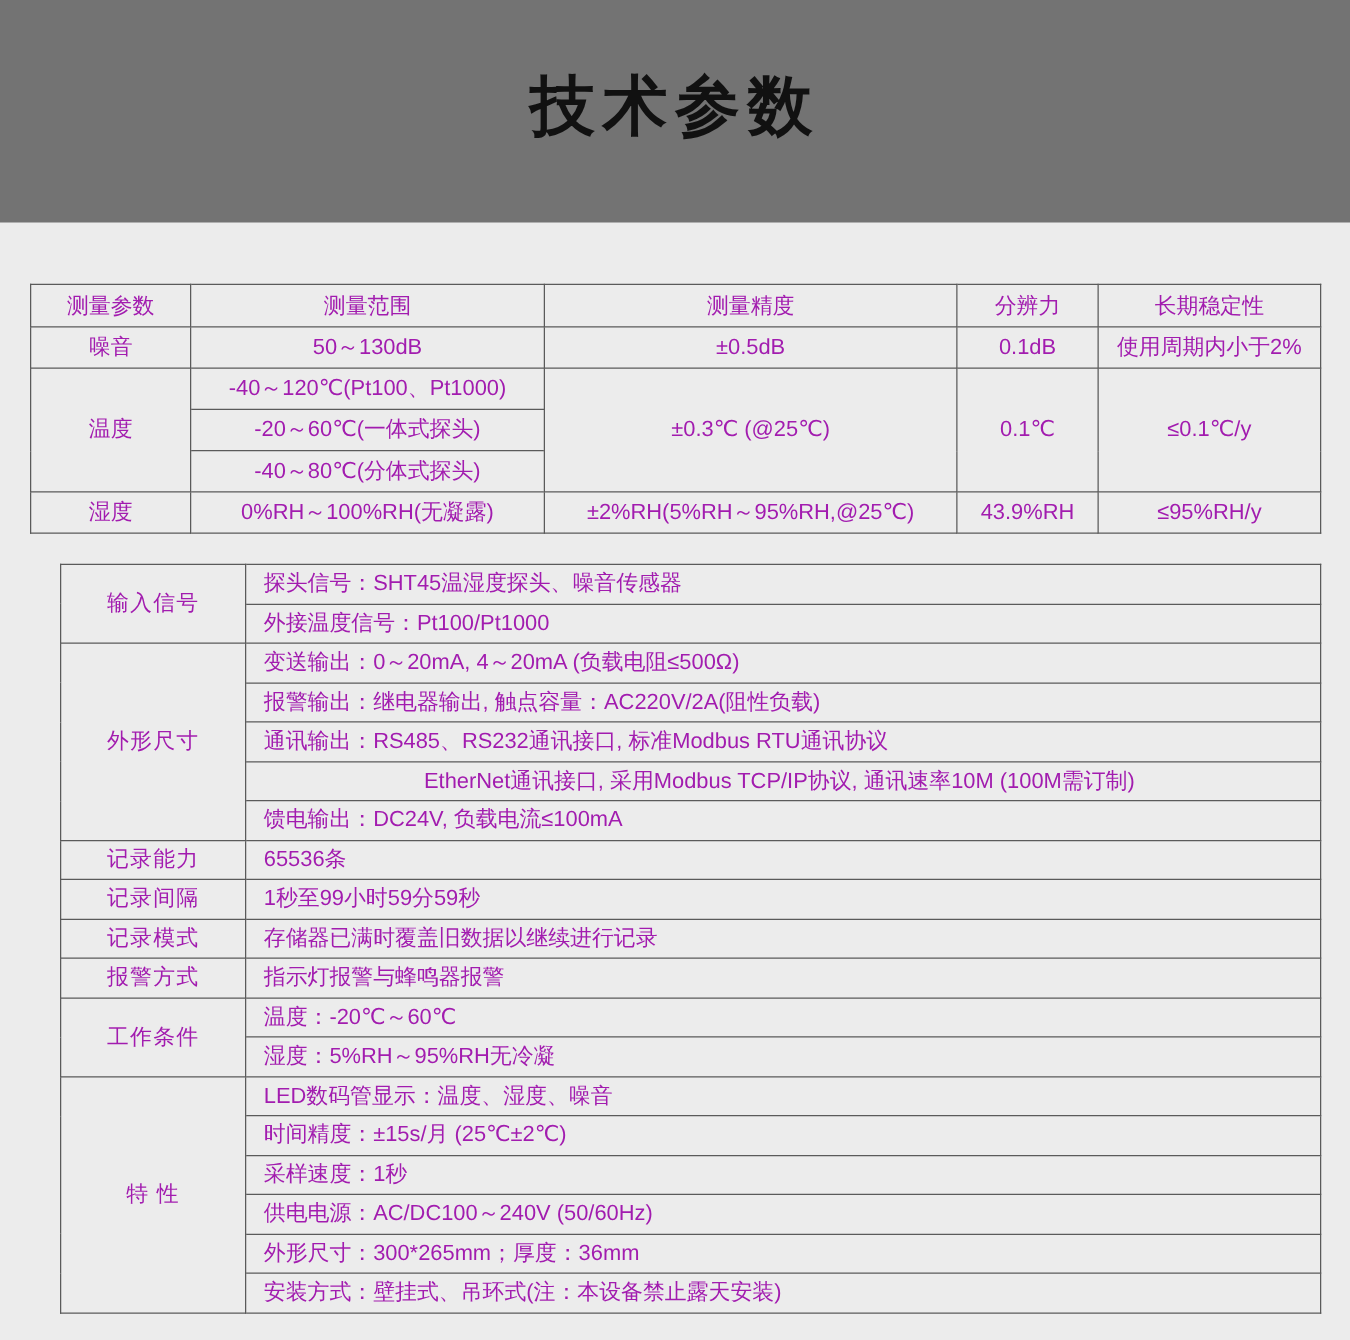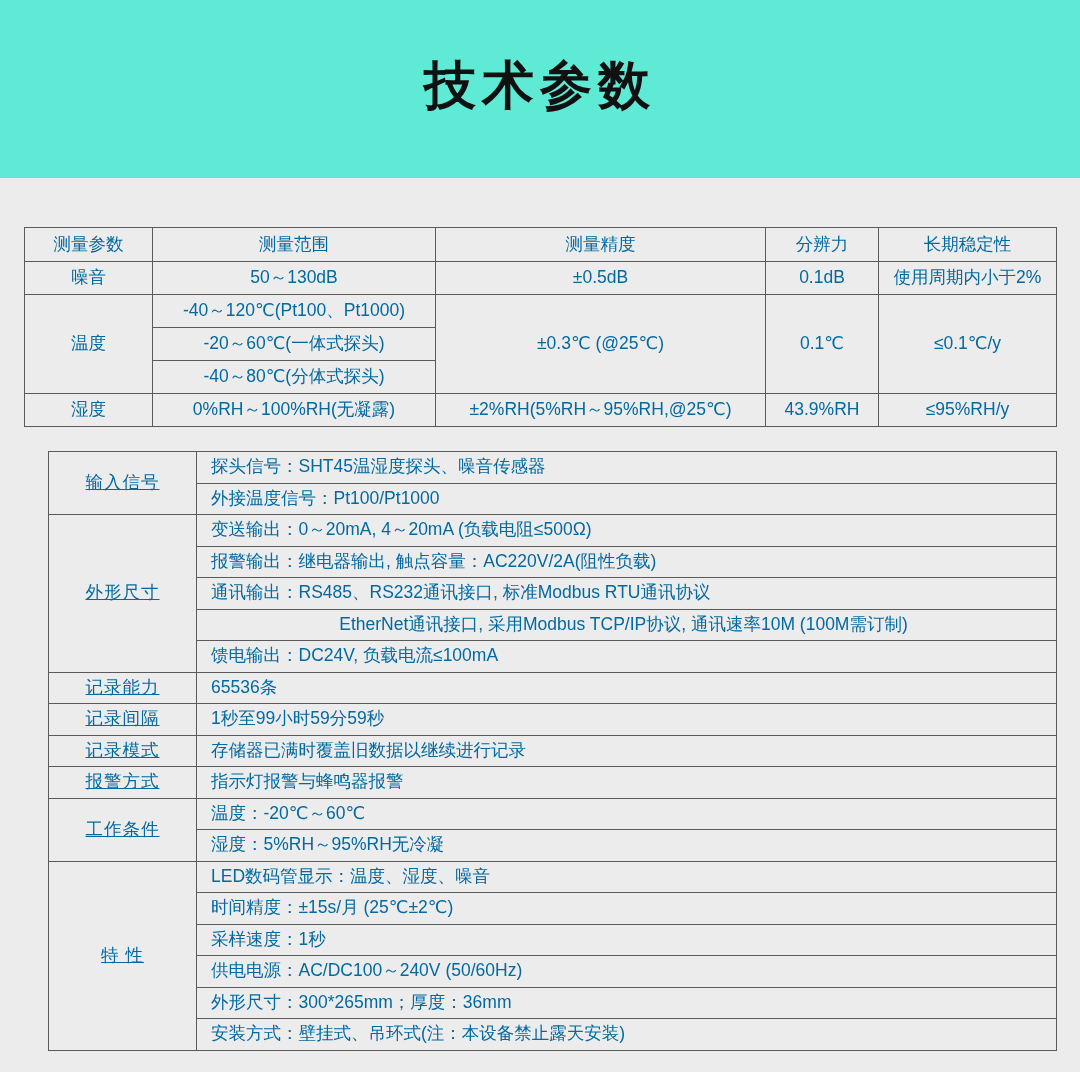--- a/index.html
+++ b/index.html
@@ -16,21 +16,21 @@
     overflow: hidden;
   }
 
   
   .header-band {
     position: absolute;
     left: 0;
     top: 0;
     width: 1080px;
     height: 178px;
-    background: #5eead4;
+    background: #737373;
     display: flex;
     flex-direction: column;
     align-items: center;
     justify-content: center;
   }
   .header-title {
     font-size: 52px;
     font-weight: bold;
     letter-spacing: 6px;
     color: #111;
@@ -47,21 +47,21 @@
   
   .tbl {
     border-collapse: collapse;
     table-layout: fixed;
     background: #ececec;
   }
   .tbl td, .tbl th {
     border: 1px solid #5a5a5a;
     font-weight: normal;
     font-size: 17.5px;
-    color: #0369a1;
+    color: #a21caf;
     padding: 0 6px;
     text-align: center;
     vertical-align: middle;
     height: 31px;
     line-height: 1.25;
     white-space: nowrap;
   }
 
   
   #table-one {
@@ -83,21 +83,20 @@
     left: 48px;
     top: 451px;
     width: 1008px;
   }
   #table-two td {
     height: 30.5px;
   }
   #table-two td.label {
     text-align: center;
     letter-spacing: 1px;
-    text-decoration: underline;
   }
   #table-two td.val {
     text-align: left;
     padding-left: 14px;
   }
   #table-two td.val.center {
     text-align: center;
     padding-left: 0;
     margin-left: 40px;
   }

